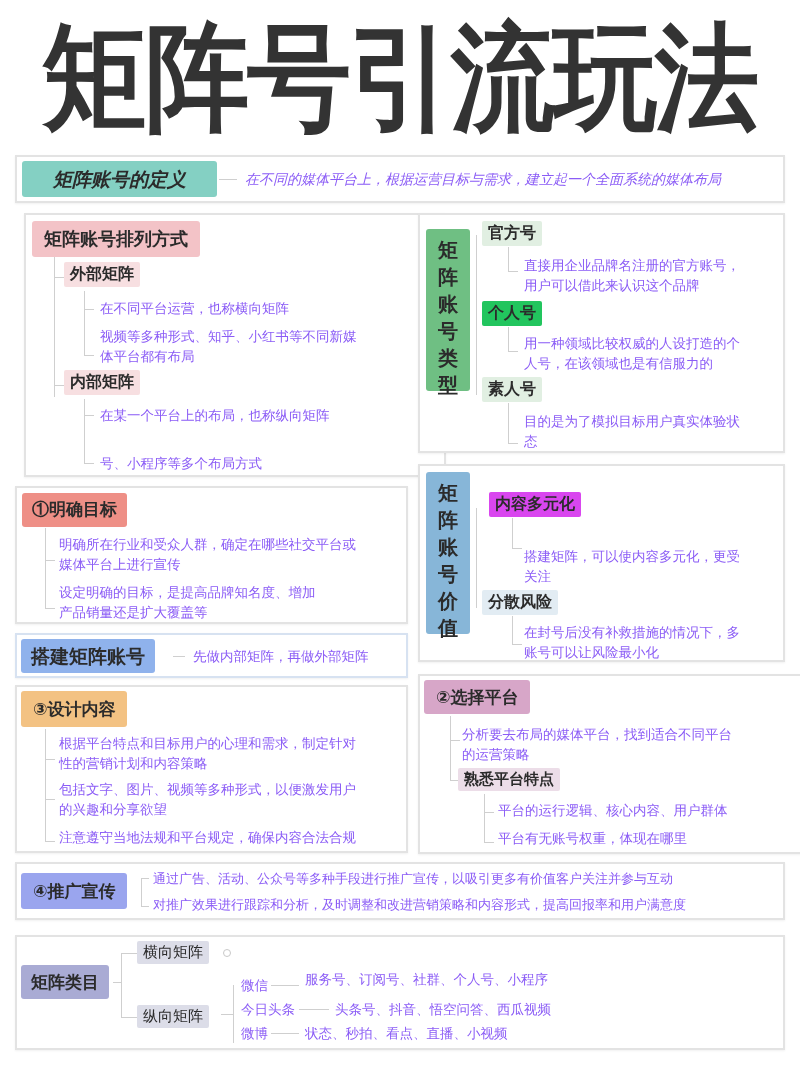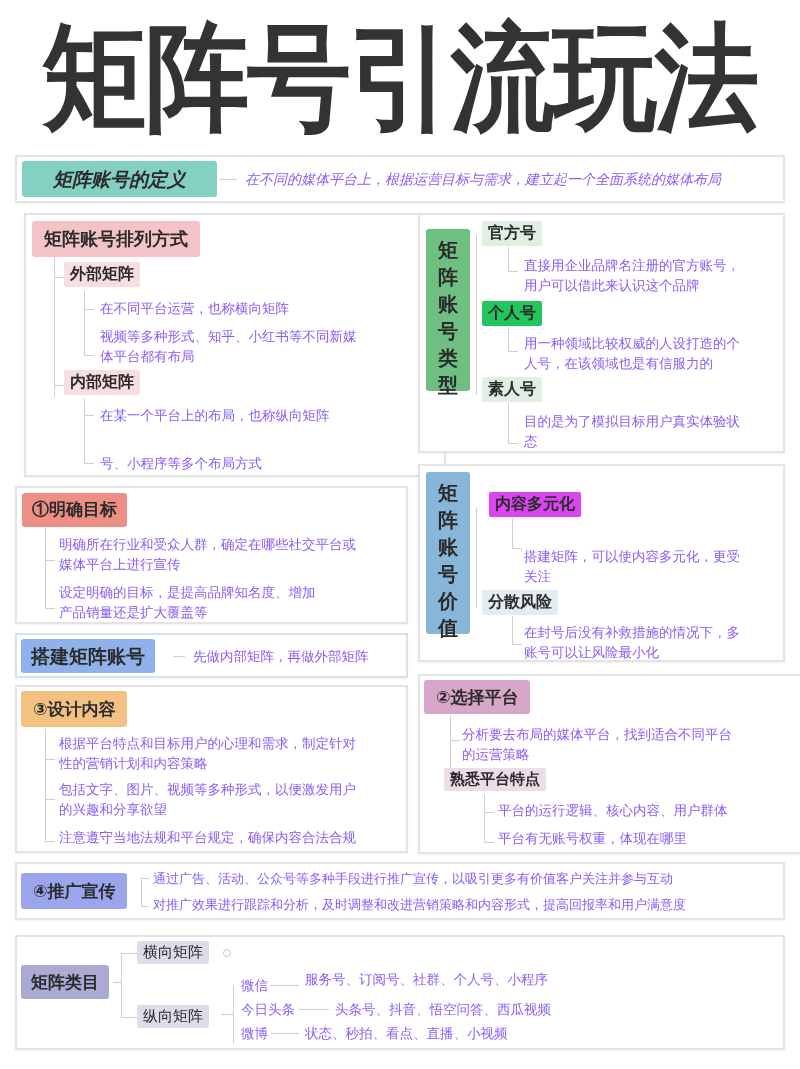--- a/index.html
+++ b/index.html
@@ -124,21 +124,21 @@
   <div class="txt" style="left:42px;top:140px;">注意遵守当地法规和平台规定，确保内容合法合规</div>
 </div>
 
 <div class="box" style="left:418px;top:674px;width:392px;height:180px;">
   <div class="hdr" style="left:4px;top:4px;height:34px;line-height:34px;padding:0 12px;background:#d7a6c8;font-size:17px;">②选择平台</div>
   <div class="vl" style="left:30px;top:40px;height:64px;"></div>
   <div class="hl" style="left:30px;top:64px;width:10px;"></div>
   <div class="hl" style="left:30px;top:104px;width:10px;"></div>
   <div class="txt" style="left:42px;top:48px;">分析要去布局的媒体平台，找到适合不同平台</div>
   <div class="txt" style="left:42px;top:68px;">的运营策略</div>
-  <div class="sub" style="left:24px;top:92px;background:#ecdde8;font-size:15px;">熟悉平台特点</div>
+  <div class="sub" style="left:38px;top:92px;background:#ecdde8;font-size:15px;">熟悉平台特点</div>
   <div class="vl" style="left:64px;top:118px;height:48px;"></div>
   <div class="hl" style="left:64px;top:136px;width:10px;"></div>
   <div class="hl" style="left:64px;top:166px;width:10px;"></div>
   <div class="txt" style="left:78px;top:124px;">平台的运行逻辑、核心内容、用户群体</div>
   <div class="txt" style="left:78px;top:152px;">平台有无账号权重，体现在哪里</div>
 </div>
 
 <div class="box" style="left:15px;top:862px;width:770px;height:58px;">
   <div class="hdr" style="left:4px;top:9px;height:36px;line-height:36px;padding:0 12px;background:#9aa5ee;font-size:17px;">④推广宣传</div>
   <div class="vl" style="left:124px;top:14px;height:28px;"></div>

